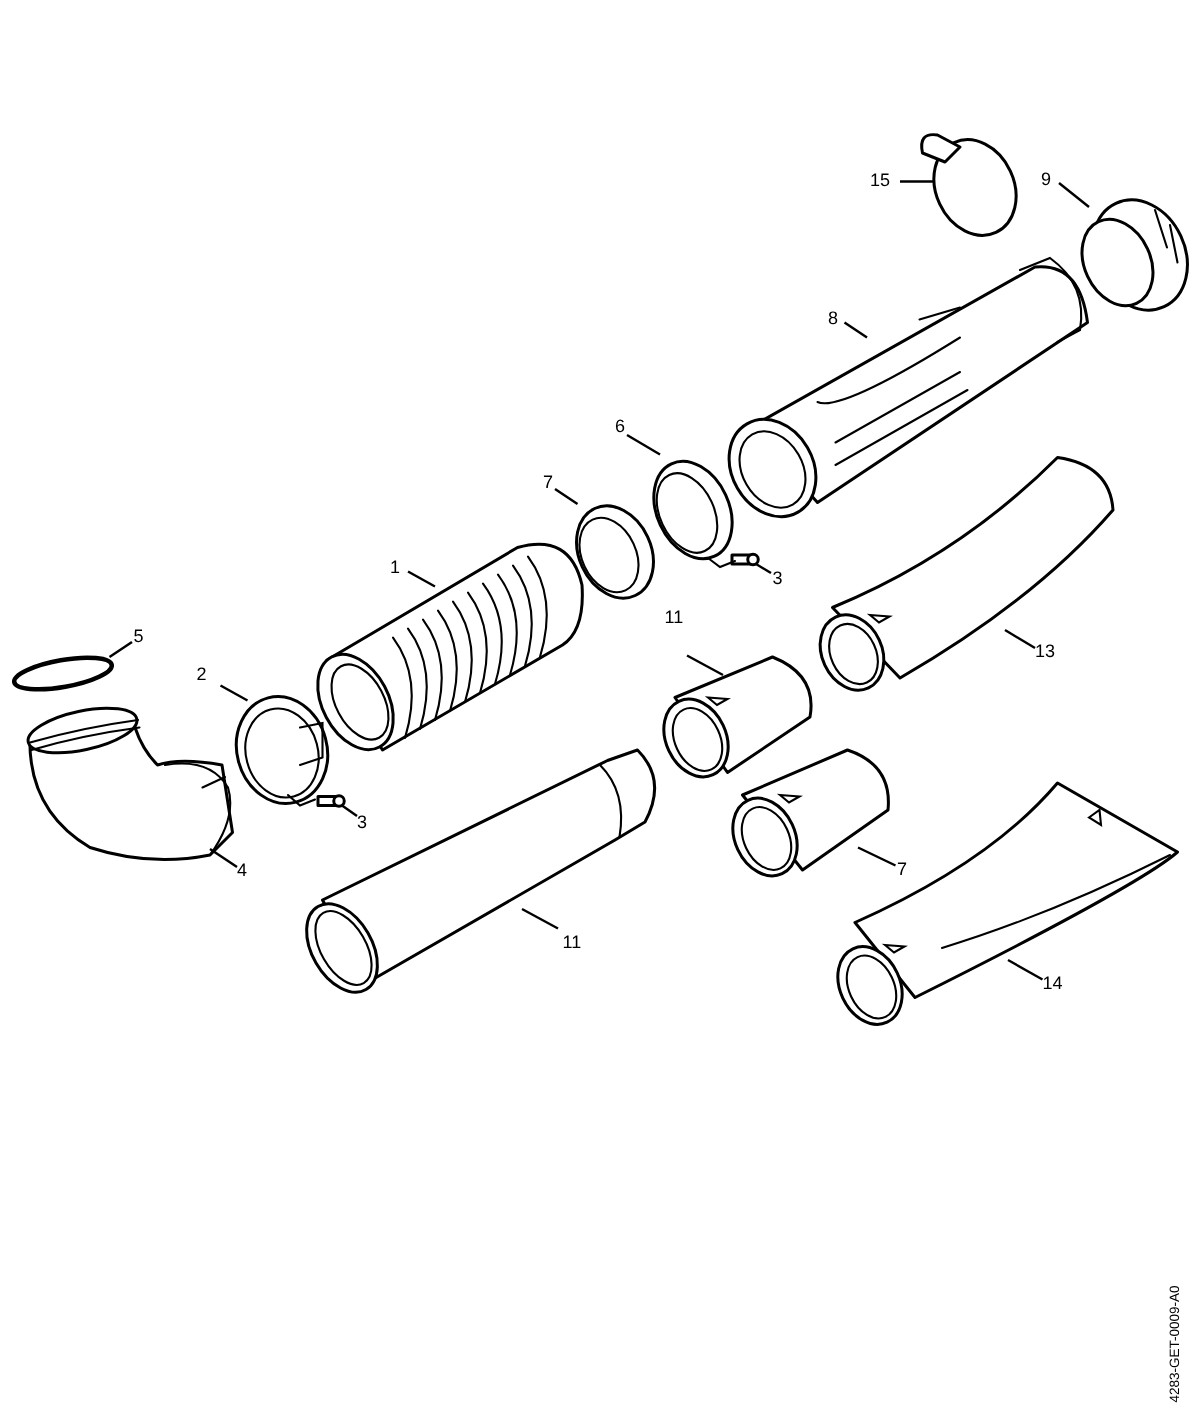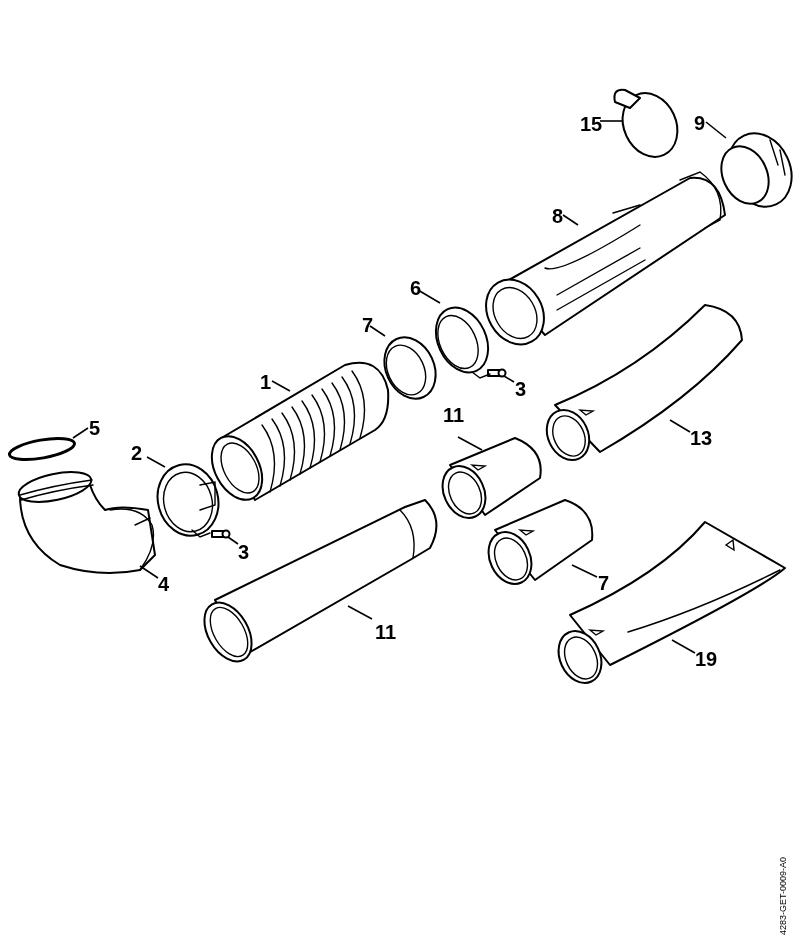--- a/index.html
+++ b/index.html
@@ -1,21 +1,21 @@
 <!DOCTYPE html>
 <html><head>
 <meta charset="utf-8">
 <style>
   html, body { margin:0; padding:0; background:#ffffff; }
   body { width:800px; height:939px; position:relative; overflow:hidden; font-family:"Liberation Sans", sans-serif; }
   svg.diagram { position:absolute; left:0; top:0; }
   .p { fill:#fff; stroke:#000; stroke-width:2; stroke-linejoin:round; stroke-linecap:round; }
   .t { fill:none; stroke:#000; stroke-width:1.4; stroke-linecap:round; }
   .ld { stroke:#000; stroke-width:1.6; fill:none; }
-  .lbl { position:absolute; font-weight:bold; font-size:20px; color:#000; line-height:1; }
+  .lbl { position:absolute; font-weight:normal; font-size:12px; color:#000; line-height:1; }
   .code { position:absolute; left:778px; top:935px; transform-origin:0 0; transform:rotate(-90deg); font-size:9px; color:#000; white-space:nowrap; }
 </style>
 </head>
 <body>
 
 <svg class="diagram" width="800" height="939" viewBox="0 0 800 939">
 
   <g>
     <ellipse cx="42" cy="449" rx="33" ry="9" transform="rotate(-10 42 449)" fill="none" stroke="#000" stroke-width="3"></ellipse>
     <line class="ld" x1="73" y1="438" x2="88" y2="428"></line>
@@ -156,16 +156,16 @@
 <span class="lbl" style="left:158px;top:574px">4</span>
 <span class="lbl" style="left:89px;top:418px">5</span>
 <span class="lbl" style="left:410px;top:278px">6</span>
 <span class="lbl" style="left:362px;top:315px">7</span>
 <span class="lbl" style="left:552px;top:206px">8</span>
 <span class="lbl" style="left:694px;top:113px">9</span>
 <span class="lbl" style="left:375px;top:622px">11</span>
 <span class="lbl" style="left:443px;top:405px">11</span>
 <span class="lbl" style="left:598px;top:573px">7</span>
 <span class="lbl" style="left:690px;top:428px">13</span>
-<span class="lbl" style="left:695px;top:649px">19</span>
+<span class="lbl" style="left:695px;top:649px">14</span>
 <span class="lbl" style="left:580px;top:114px">15</span>
 
 <span class="code">4283-GET-0009-A0</span>
 
 </body></html>

